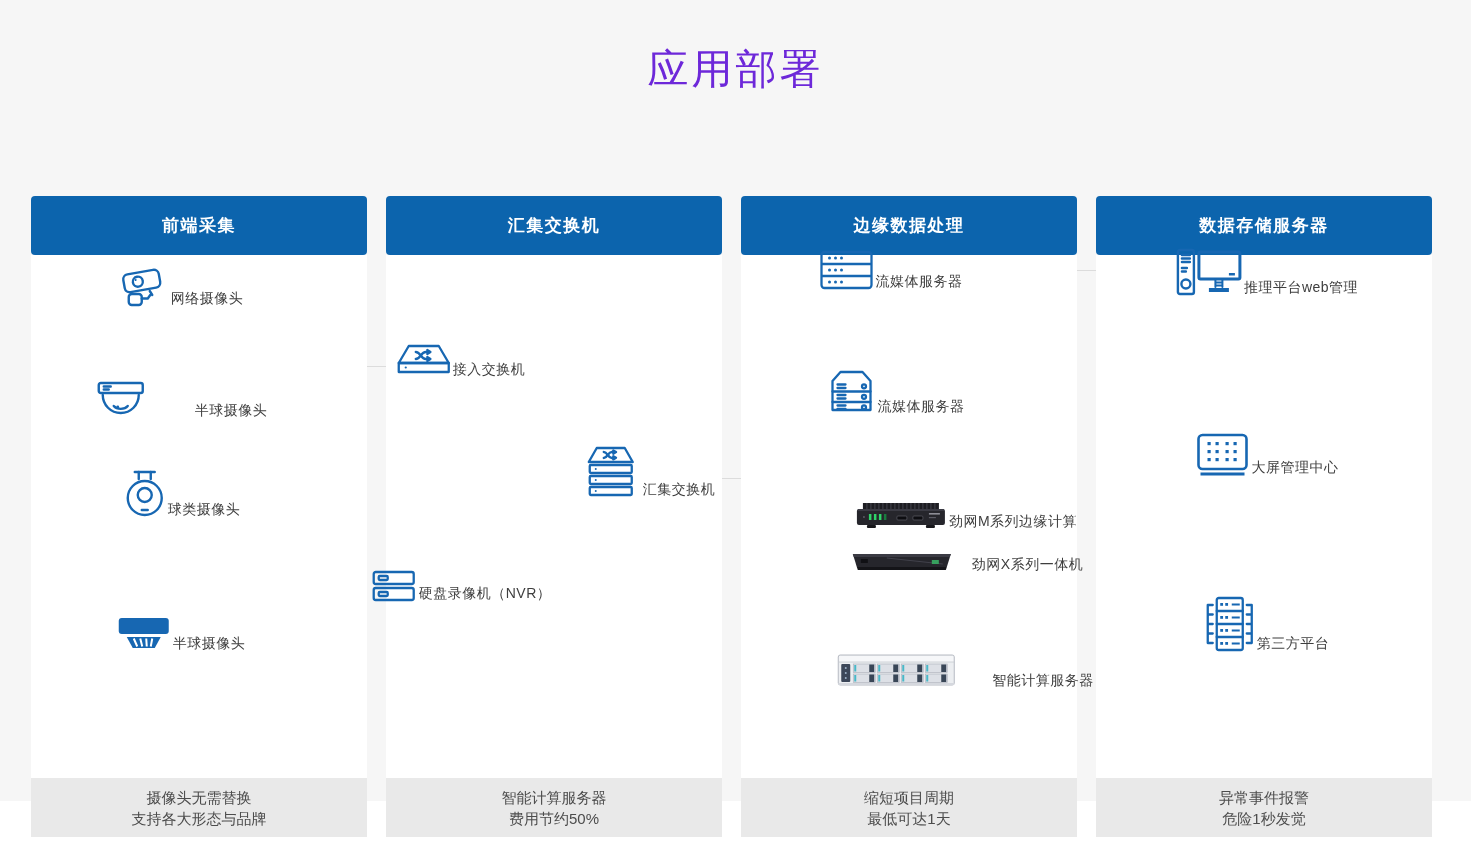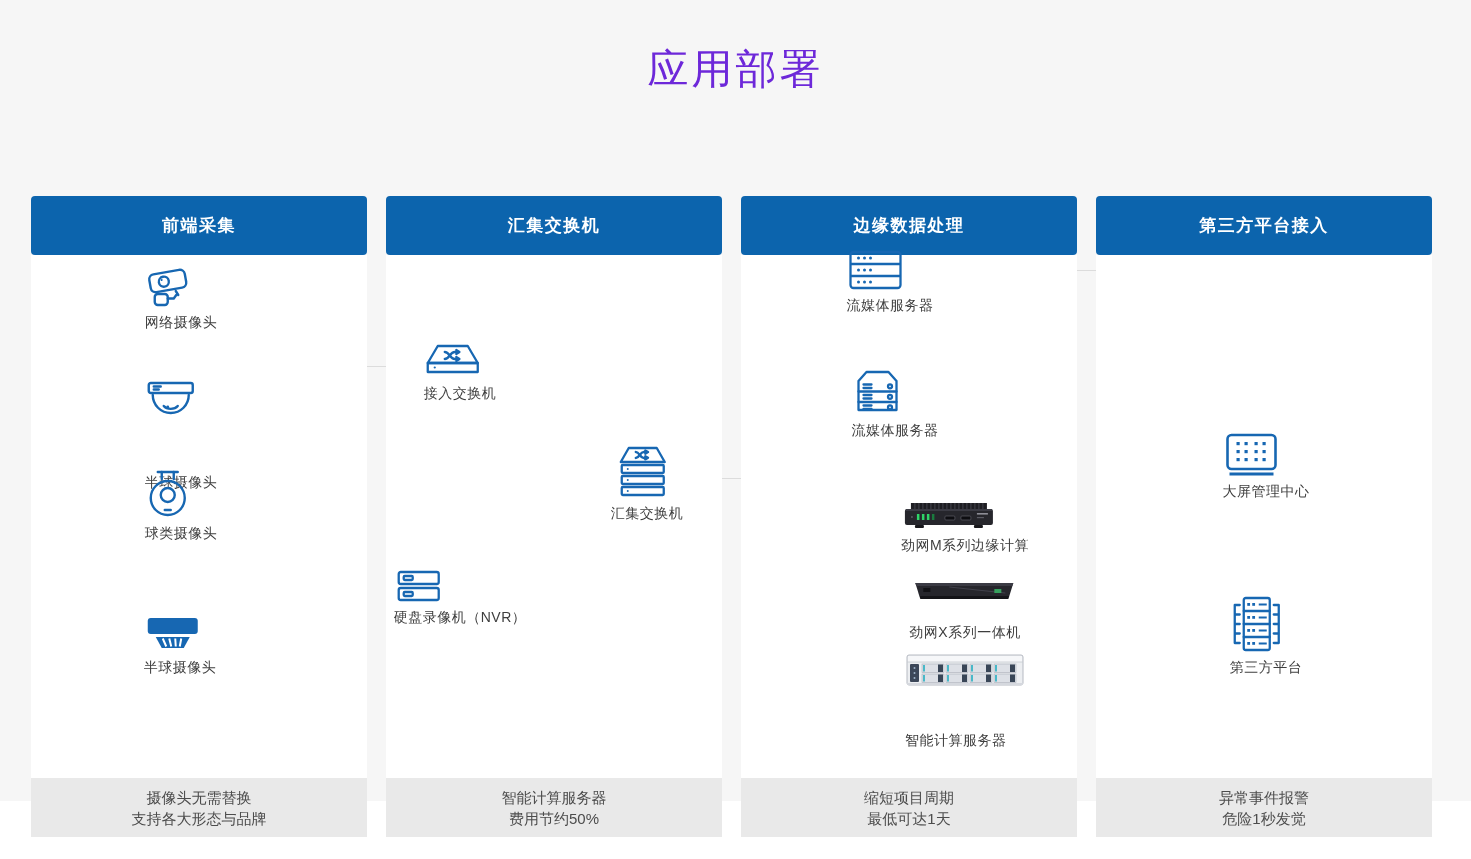--- a/index.html
+++ b/index.html
@@ -22,21 +22,21 @@
                 display:flex; align-items:center; justify-content:center; }
   .col-body { position:absolute; top:59px; left:0; width:100%; height:523px; background:#ffffff; }
   .col-footer { position:absolute; top:582px; left:0; width:100%; height:59px; background:var(--footer-bg);
                 color:#4c4c4c; font-size:15px; line-height:21px;
                 display:flex; flex-direction:column; align-items:center; justify-content:center; }
 
   .hline, .vline { position:absolute; background:var(--line); }
   .hline { height:1px; }
   .vline { width:1px; }
 
-  .item { position:absolute; display:flex; flex-direction:column; align-items:flex-start;
+  .item { position:absolute; display:flex; flex-direction:row; align-items:flex-end;
           transform:translateX(-50%); color:var(--icon-blue); }
   .item-label { margin-top:6px; font-size:14px; color:#3e3e3e; white-space:nowrap; letter-spacing:0.5px; }
   .icon { display:block; line-height:0; }
 </style>
 </head>
 <body>
 
 <div class="page">
   <div class="bg-band"></div>
 
@@ -94,21 +94,21 @@
   <section class="col" style="left:741px;">
     <header class="col-header">边缘数据处理</header>
     <div class="col-body"></div>
     <footer class="col-footer">
       <div>缩短项目周期</div>
       <div>最低可达1天</div>
     </footer>
   </section>
 
   <section class="col" style="left:1096px;">
-    <header class="col-header">第三方平台接入</header>
+    <header class="col-header">数据存储服务器</header>
     <div class="col-body"></div>
     <footer class="col-footer">
       <div>异常事件报警</div>
       <div>危险1秒发觉</div>
     </footer>
   </section>
 
   <div class="item" style="left:181px; top:264px;">
     <span class="icon">
       <svg width="52" height="44" viewBox="0 0 52 44" fill="none" stroke="currentColor" stroke-width="2.4" stroke-linecap="round" stroke-linejoin="round">
@@ -263,21 +263,21 @@
         <rect x="60" y="15" width="10" height="4" rx="1" fill="#0d0d11" stroke="#55555e" stroke-width="0.8"></rect>
         <rect x="76" y="12" width="11" height="1.6" fill="#8d8d96"></rect>
         <rect x="76" y="16" width="7" height="1.2" fill="#5a5a63"></rect>
         <rect x="14" y="24" width="9" height="3" rx="1" fill="#18181c"></rect>
         <rect x="73" y="24" width="9" height="3" rx="1" fill="#18181c"></rect>
       </svg>
     </span>
     <span class="item-label">劲网M系列边缘计算</span>
   </div>
 
-  <div class="item" style="left:965px; top:577px;gap:15px;">
+  <div class="item" style="left:965px; top:548px;gap:15px;">
     <span class="icon">
       <svg width="110" height="26" viewBox="0 0 110 26">
         <path d="M6 6 L104 6 L100 19 L10 19 Z" fill="#26262c"></path>
         <path d="M6 6 L104 6 L103 9 L7 9 Z" fill="#3b3b44"></path>
         <path d="M10 19 L100 19 L99 22 L11 22 Z" fill="#141418"></path>
         <path d="M40 10 L96 16" stroke="#41414b" stroke-width="1" fill="none"></path>
         <rect x="14" y="11" width="7" height="4" fill="#101014"></rect>
         <rect x="85" y="12" width="7" height="4" fill="#37a05e"></rect>
       </svg>
     </span>
@@ -323,20 +323,35 @@
             <rect x="42" y="25" width="2" height="6.5"></rect>
           <rect x="66" y="25" width="2" height="6.5"></rect>
             <rect x="90" y="25" width="2" height="6.5"></rect>
         </g>
         <rect x="2" y="33" width="116" height="2" fill="#d5d8de"></rect>
       </svg>
     </span>
     <span class="item-label">智能计算服务器</span>
   </div>
 
+  <div class="item" style="left:1266px; top:247px;">
+    <span class="icon">
+      <svg width="70" height="50" viewBox="0 0 70 50" fill="none" stroke="currentColor" stroke-width="2.4" stroke-linecap="round" stroke-linejoin="round">
+        <rect x="4" y="3" width="16" height="44" rx="2"></rect>
+        <path d="M8 8 h8 M8 11.5 h8 M8 15 h8"></path>
+        <path d="M8 21 h5 M8 24.5 h4"></path>
+        <circle cx="12" cy="37" r="4.5"></circle>
+        <rect x="25" y="5" width="41" height="27" rx="1.5" stroke-width="3"></rect>
+        <rect x="55" y="26" width="6" height="2.5" fill="currentColor" stroke="none"></rect>
+        <path d="M41.5 32 v8 M48.5 32 v8 M41.5 35.5 h7 M41.5 38.5 h7" stroke-width="2"></path>
+        <rect x="35" y="41" width="20" height="4" fill="currentColor" stroke="none"></rect>
+      </svg>
+    </span>
+    <span class="item-label">推理平台web管理</span>
+  </div>
 
   <div class="item" style="left:1266px; top:431px;">
     <span class="icon">
       <svg width="58" height="46" viewBox="0 0 58 46" fill="none" stroke="currentColor" stroke-width="2.6" stroke-linejoin="round">
         <rect x="5" y="4" width="48" height="34" rx="4"></rect>
         <g fill="currentColor" stroke="none">
           <rect x="14" y="11" width="3.2" height="3.2"></rect>
             <rect x="22" y="11" width="3.2" height="3.2"></rect>
             <rect x="32" y="11" width="3.2" height="3.2"></rect>
             <rect x="40" y="11" width="3.2" height="3.2"></rect>

